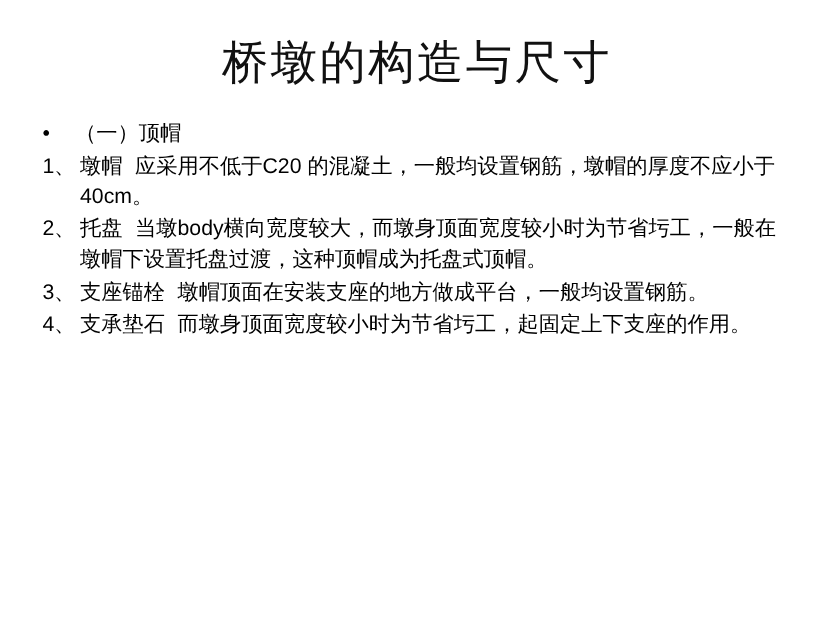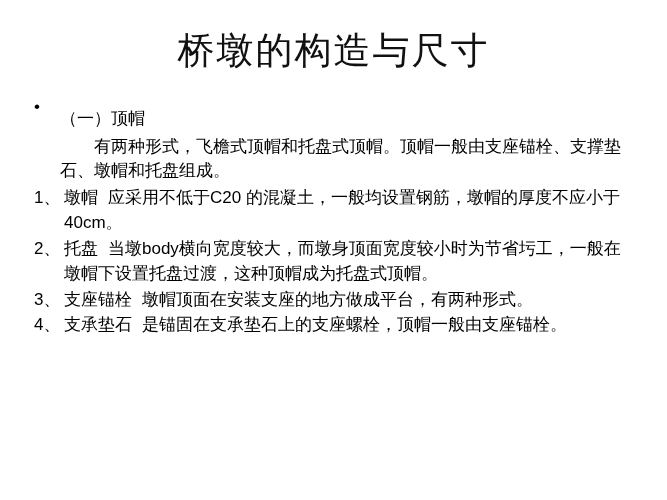--- a/index.html
+++ b/index.html
@@ -43,21 +43,20 @@
   }
   .bullet-dot {
     flex: 0 0 auto;
     width: 26px;
     font-size: 17px;
     line-height: 1.42;
     text-align: left;
   }
   .bullet-text {
     flex: 1 1 auto;
-    margin-top: 12px;
   }
   .para-indent {
     font-size: 17px;
     line-height: 1.46;
     margin: 4px 0 2px 0;
     text-indent: 34px;
     padding-left: 26px;
   }
   .num-row {
     display: flex;
@@ -86,36 +85,35 @@
 
   <h1 class="slide-title">桥墩的构造与尺寸</h1>
 
   <div class="body-area">
 
     <div class="bullet-row">
       <span class="bullet-dot">•</span>
       <span class="bullet-text">（一）顶帽</span>
     </div>
 
-    <p class="para-indent">有两种形式，飞檐式顶帽和托盘式顶帽。顶帽一般由支座锚栓、支撑垫石、墩帽和托盘组成。</p>
 
     <div class="num-row">
       <span class="num-label">1、</span>
       <span class="num-text"><span class="kw">墩帽</span><span>应采用不低于C20 的混凝土，一般均设置钢筋，墩帽的厚度不应小于40cm。</span></span>
     </div>
 
     <div class="num-row">
       <span class="num-label">2、</span>
       <span class="num-text"><span class="kw">托盘</span><span>当墩body横向宽度较大，而墩身顶面宽度较小时为节省圬工，一般在墩帽下设置托盘过渡，这种顶帽成为托盘式顶帽。</span></span>
     </div>
 
     <div class="num-row">
       <span class="num-label">3、</span>
-      <span class="num-text"><span class="kw">支座锚栓</span><span>墩帽顶面在安装支座的地方做成平台，有两种形式。</span></span>
+      <span class="num-text"><span class="kw">支座锚栓</span><span>墩帽顶面在安装支座的地方做成平台，一般均设置钢筋。</span></span>
     </div>
 
     <div class="num-row">
       <span class="num-label">4、</span>
-      <span class="num-text"><span class="kw">支承垫石</span><span>是锚固在支承垫石上的支座螺栓，顶帽一般由支座锚栓。</span></span>
+      <span class="num-text"><span class="kw">支承垫石</span><span>而墩身顶面宽度较小时为节省圬工，起固定上下支座的作用。</span></span>
     </div>
 
   </div>
 </div>
 
 </body></html>

